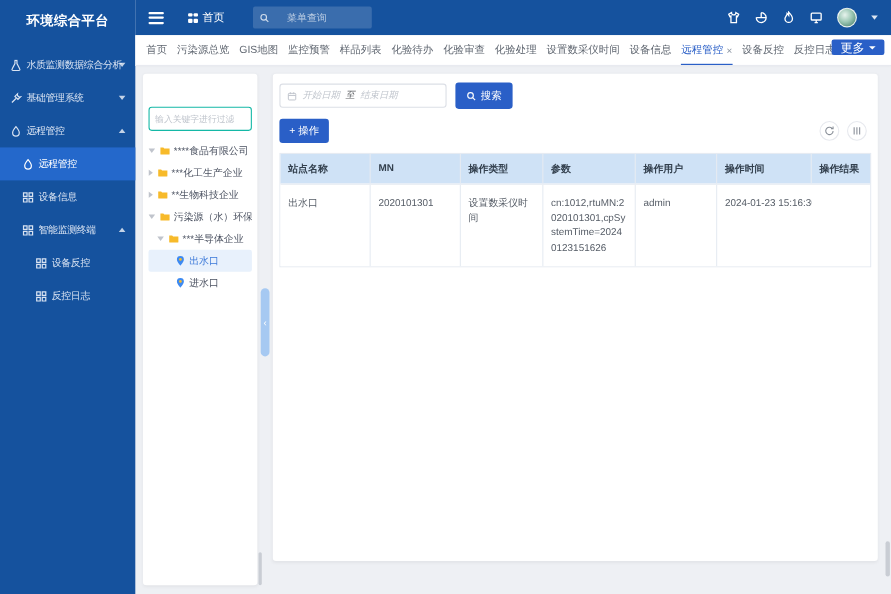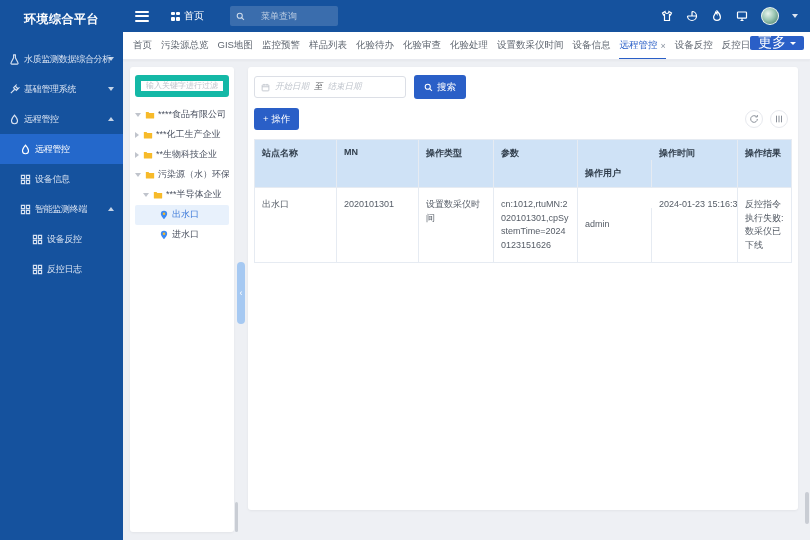--- a/index.html
+++ b/index.html
@@ -51,34 +51,34 @@
 
   
   .tabbar { position:relative; height:28px; background:#fff; border-bottom:1px solid #e8eaf0;
             display:flex; align-items:center; gap:9px; padding:0 64px 0 10px; overflow:hidden;
             box-shadow:0 1px 2px rgba(0,0,0,.04); }
   .tab { position:relative; height:28px; display:flex; align-items:center; font-size:9.5px; color:#5f6670;
          cursor:pointer; flex-shrink:0; white-space:nowrap; }
   .tab.active { color:#2a5fc7; }
   .tab.active::after { content:""; position:absolute; left:0; right:0; bottom:0; height:2px; background:#2a5fc7; }
   .tab .x { margin-left:3px; font-size:9px; color:#8a93a0; }
-  .more-btn { position:absolute; right:6px; top:4px; height:14px; background:#2a5fc7; color:#fff; font-size:14px;
+  .more-btn { position:absolute; right:6px; top:4px; height:14px; background:#2a5fc7; color:#fff; font-size:11px;
               border:none; border-radius:2px; padding:0 8px; display:flex; align-items:center; gap:4px;
               cursor:pointer; font-family:inherit; }
   .more-btn .chev { width:0; height:0; border-left:3px solid transparent; border-right:3px solid transparent;
                     border-top:3.5px solid #fff; }
 
   
   .content { position:relative; flex:1; padding:7px 12px 0 7px; display:flex; align-items:flex-start; }
 
   
   .tree-panel { width:104px; height:465px; background:#fff; border-radius:3px; padding:7px 5px; flex-shrink:0;
                 box-shadow:0 1px 3px rgba(0,0,0,.05); overflow:hidden; }
-  .tree-filter { width:100%; height:22px; border:6px solid #14b8a6; border-radius:3px; padding:0 5px;
-                 font-size:8px; color:#606266; outline:none; font-family:inherit; }
+  .tree-filter { width:100%; height:22px; border:1px solid #14b8a6; border-radius:3px; padding:0 5px;
+                 font-size:8px; color:#606266; outline:none; font-family:inherit;margin-top:23px; }
   .tree-filter::placeholder { color:#bfc4cc; }
   .tree { margin-top:8px; font-size:9px; color:#4a5160; }
   .tnode { display:flex; align-items:center; height:20px; cursor:pointer; white-space:nowrap; overflow:hidden; }
   .tnode .arr { width:8px; flex-shrink:0; display:inline-flex; }
   .arr.d { width:0;height:0;border-left:3.5px solid transparent;border-right:3.5px solid transparent;
            border-top:4px solid #c0c4cc; margin-right:4px; }
   .arr.r { width:0;height:0;border-top:3.5px solid transparent;border-bottom:3.5px solid transparent;
            border-left:4px solid #c0c4cc; margin-right:4px; }
   .arr.none { width:8px; }
   .tnode svg { width:10px; height:10px; margin-right:3px; flex-shrink:0; }
@@ -115,21 +115,21 @@
 
   
   .tbl { margin-top:9px; border:1px solid #e6ebf2; font-size:9px; }
   .trow { display:flex; }
   .thead { background:#cfe2f6; }
   .thead .cell { font-weight:bold; color:#33404e; padding:7px 7px; }
   .tbody .trow { border-top:1px solid #e6ebf2; background:#fff; }
   .tbody .cell { color:#555c66; padding:10px 7px; line-height:1.5; word-break:break-all; }
   .cell { border-right:1px solid #e6ebf2; overflow:hidden; }
   .cell:last-child { border-right:none; }
-  .c0{width:82px;} .c1{width:82px;} .c2{width:75px;} .c3{width:84px;} .c4{width:74px;margin-top:20px;}
+  .c0{width:82px;} .c1{width:82px;} .c2{width:75px;} .c3{width:84px;} .c4{width:74px;}
   .c5{width:86px; white-space:nowrap;} .c6{flex:1;}
 </style>
 </head>
 <body>
 
 <div class="app">
 
   <aside class="sidebar">
     <div class="logo">环境综合平台</div>
     <nav class="side-nav">
@@ -425,21 +425,20 @@
             <div class="cell c6">操作结果</div>
           </div>
           <div class="tbody">
             <div class="trow">
               <div class="cell c0">出水口</div>
               <div class="cell c1">2020101301</div>
               <div class="cell c2">设置数采仪时间</div>
               <div class="cell c3">cn:1012,rtuMN:2020101301,cpSystemTime=20240123151626</div>
               <div class="cell c4">admin</div>
               <div class="cell c5">2024-01-23 15:16:30</div>
-              <div class="cell c6">反控指令执行失败:数采仪已下线</div>
             </div>
           </div>
         </div>
 
       </div>
     </div>
 
   </div>
 </div>
 

